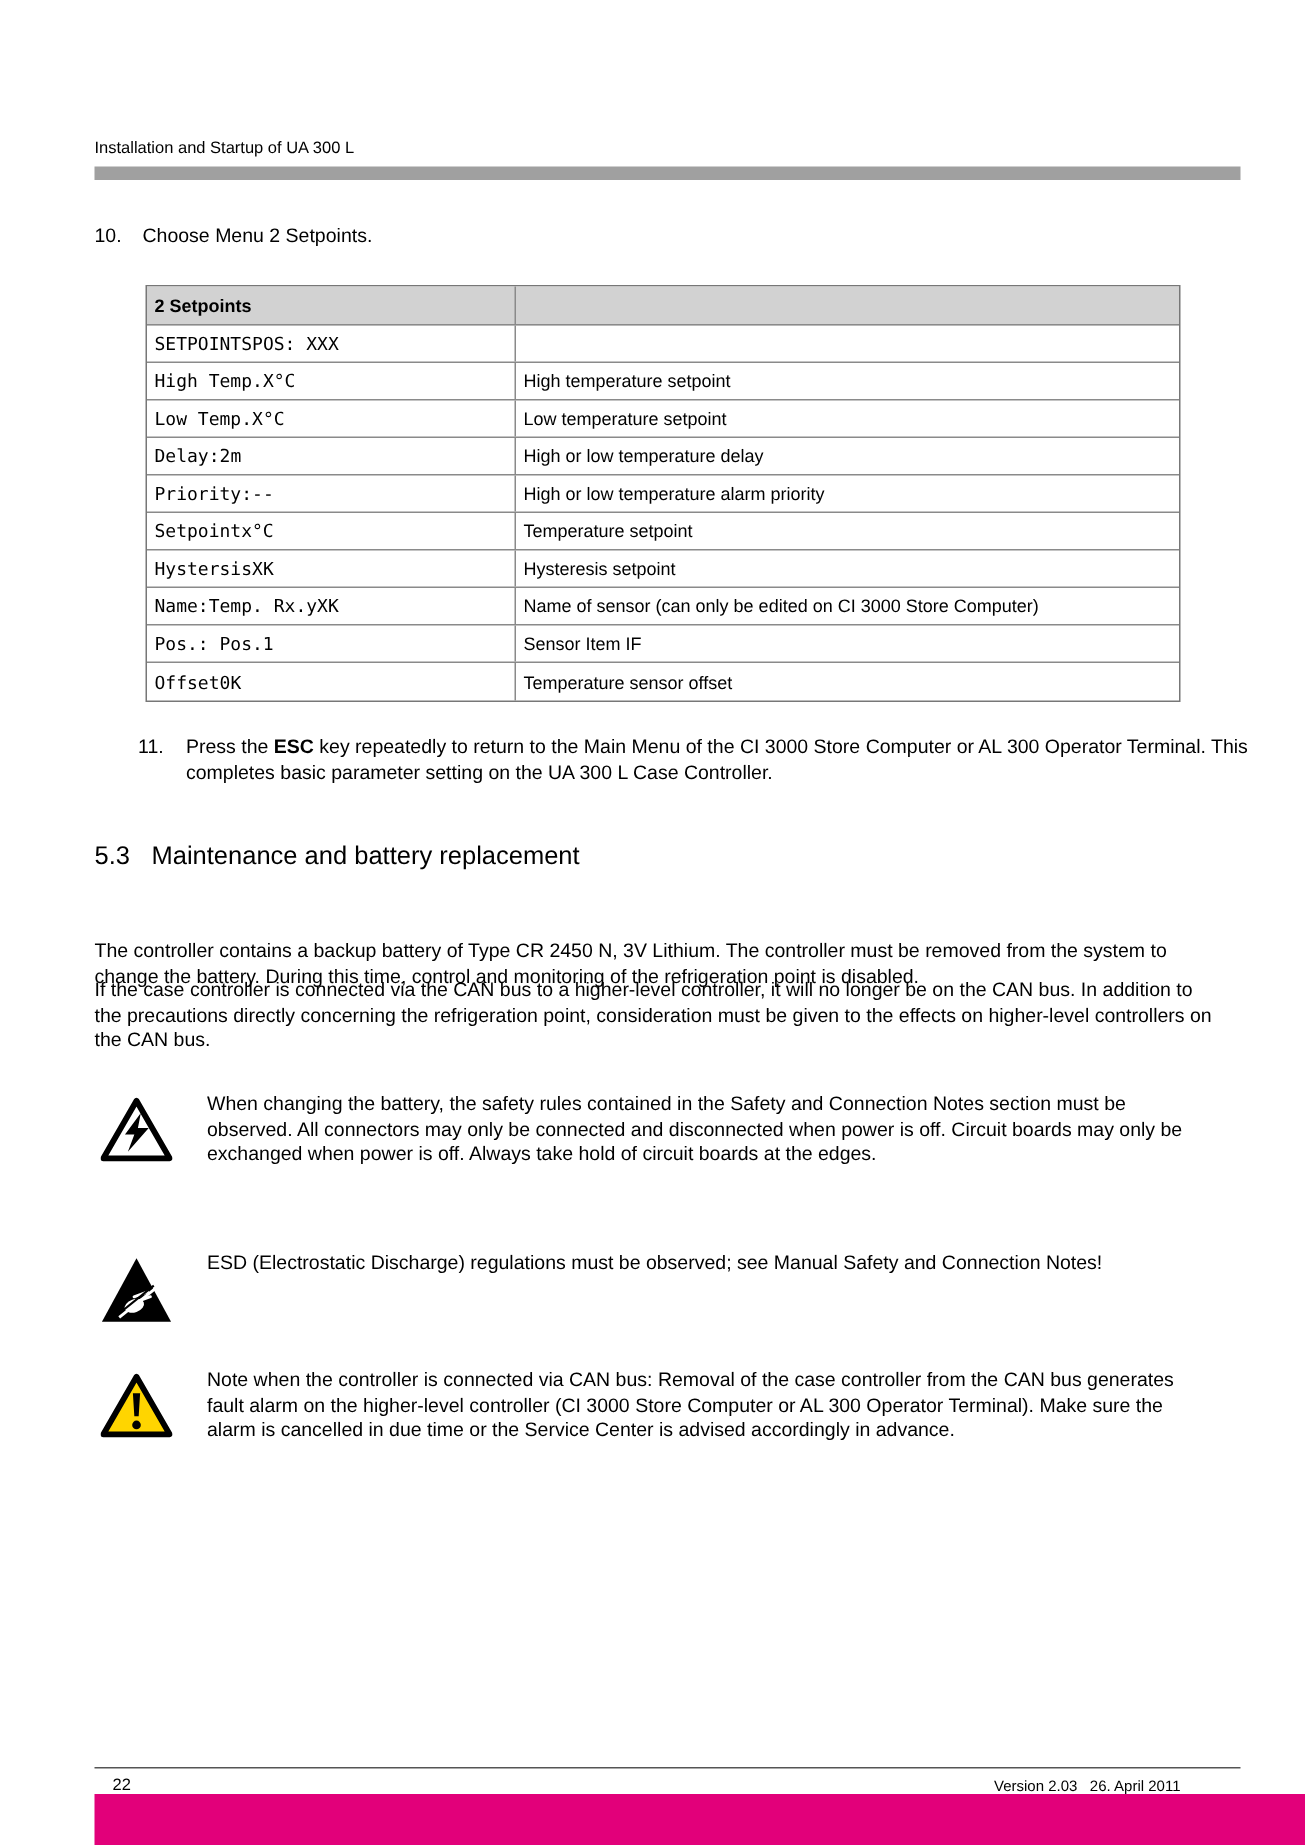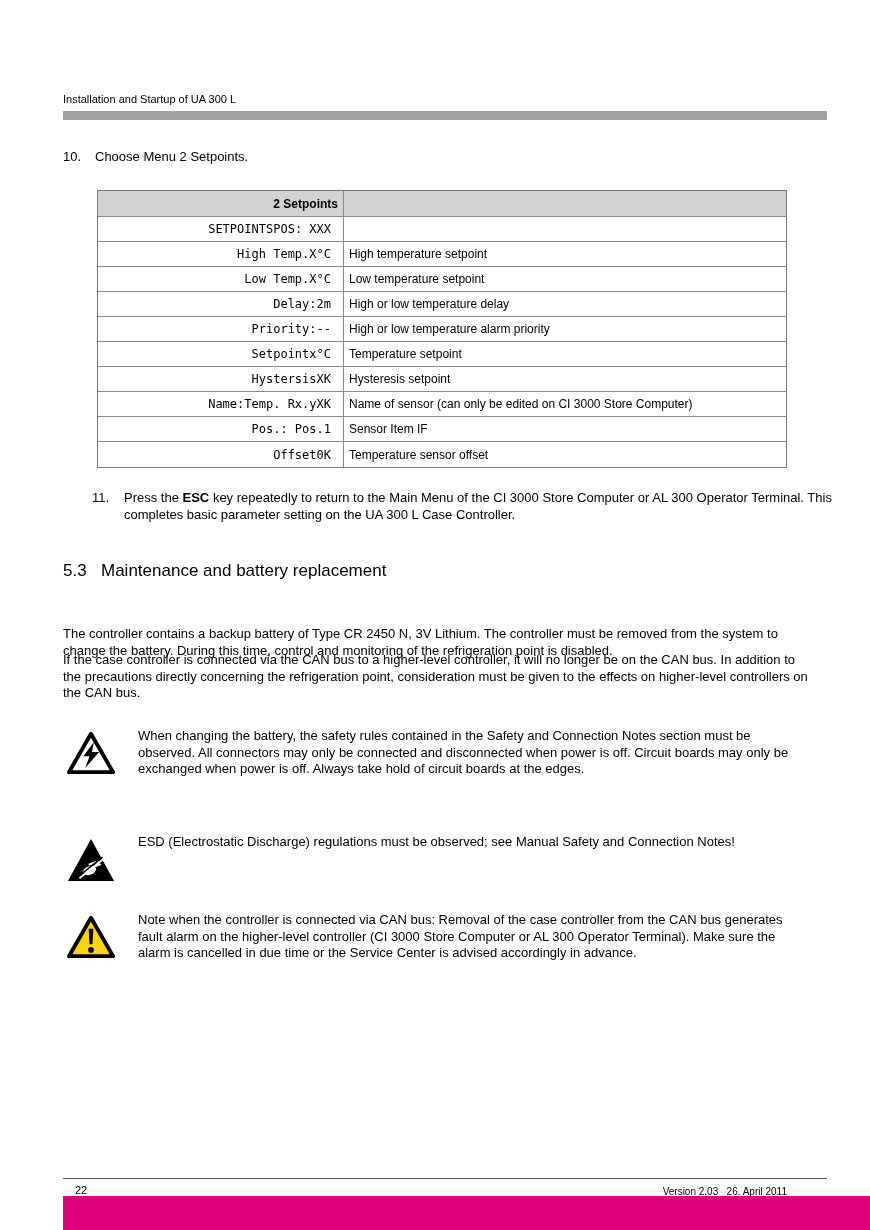--- a/index.html
+++ b/index.html
@@ -13,21 +13,21 @@
   .step { position: absolute; left: 63px; display: flex; font-size: 13px; line-height: 17px; }
   .step-num { width: 32px; flex: none; }
   #step10 { top: 148px; width: 740px; }
   #step11 { top: 489px; width: 757px; margin-left: 29px; }
   .step-text b { font-weight: bold; }
 
   .tbl { position: absolute; left: 97px; top: 190px; width: 690px; border: 1px solid #777; background: #fff; }
   .tbl-row { display: flex; height: 25px; border-bottom: 1px solid #8a8a8a; }
   .tbl-row:last-child { border-bottom: none; }
   .tbl-head { height: 26px; background: #d2d2d2; font-weight: bold; }
-  .cell-left { width: 246px; flex: none; border-right: 1px solid #8a8a8a; display: flex; justify-content: flex-end; align-items: center; padding: 0 12px 0 5px; }
+  .cell-left { width: 246px; flex: none; border-right: 1px solid #8a8a8a; display: flex; justify-content: flex-start; align-items: center; padding: 0 12px 0 5px; }
   .tbl-head .cell-left { font-size: 12px; padding-right: 5px; }
   .mono { font-family: "DejaVu Sans Mono", monospace; font-size: 12px; }
   .cell-right { flex: 1; display: flex; align-items: center; padding-left: 5px; font-size: 12px; }
 
   .section-heading { position: absolute; left: 63px; top: 561px; display: flex; font-size: 17px; font-weight: normal; }
   .section-num { width: 38px; flex: none; }
 
   .para { position: absolute; left: 63px; width: 752px; font-size: 13px; line-height: 16.5px; }
   #para1 { top: 626px; }
   #para2 { top: 652px; }

